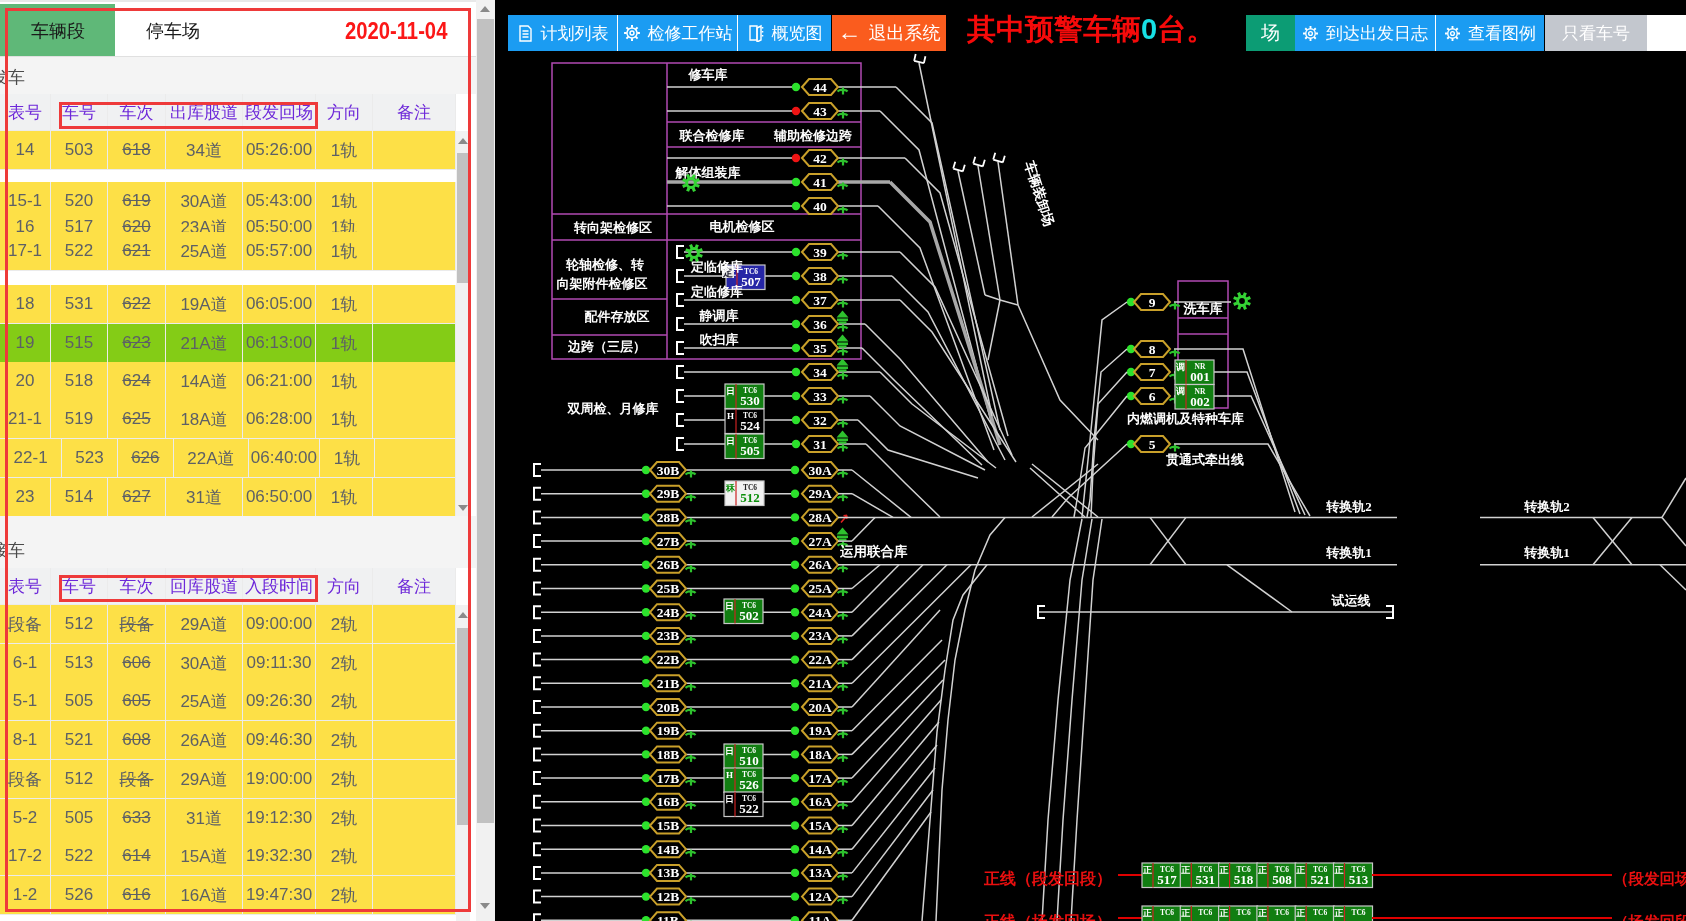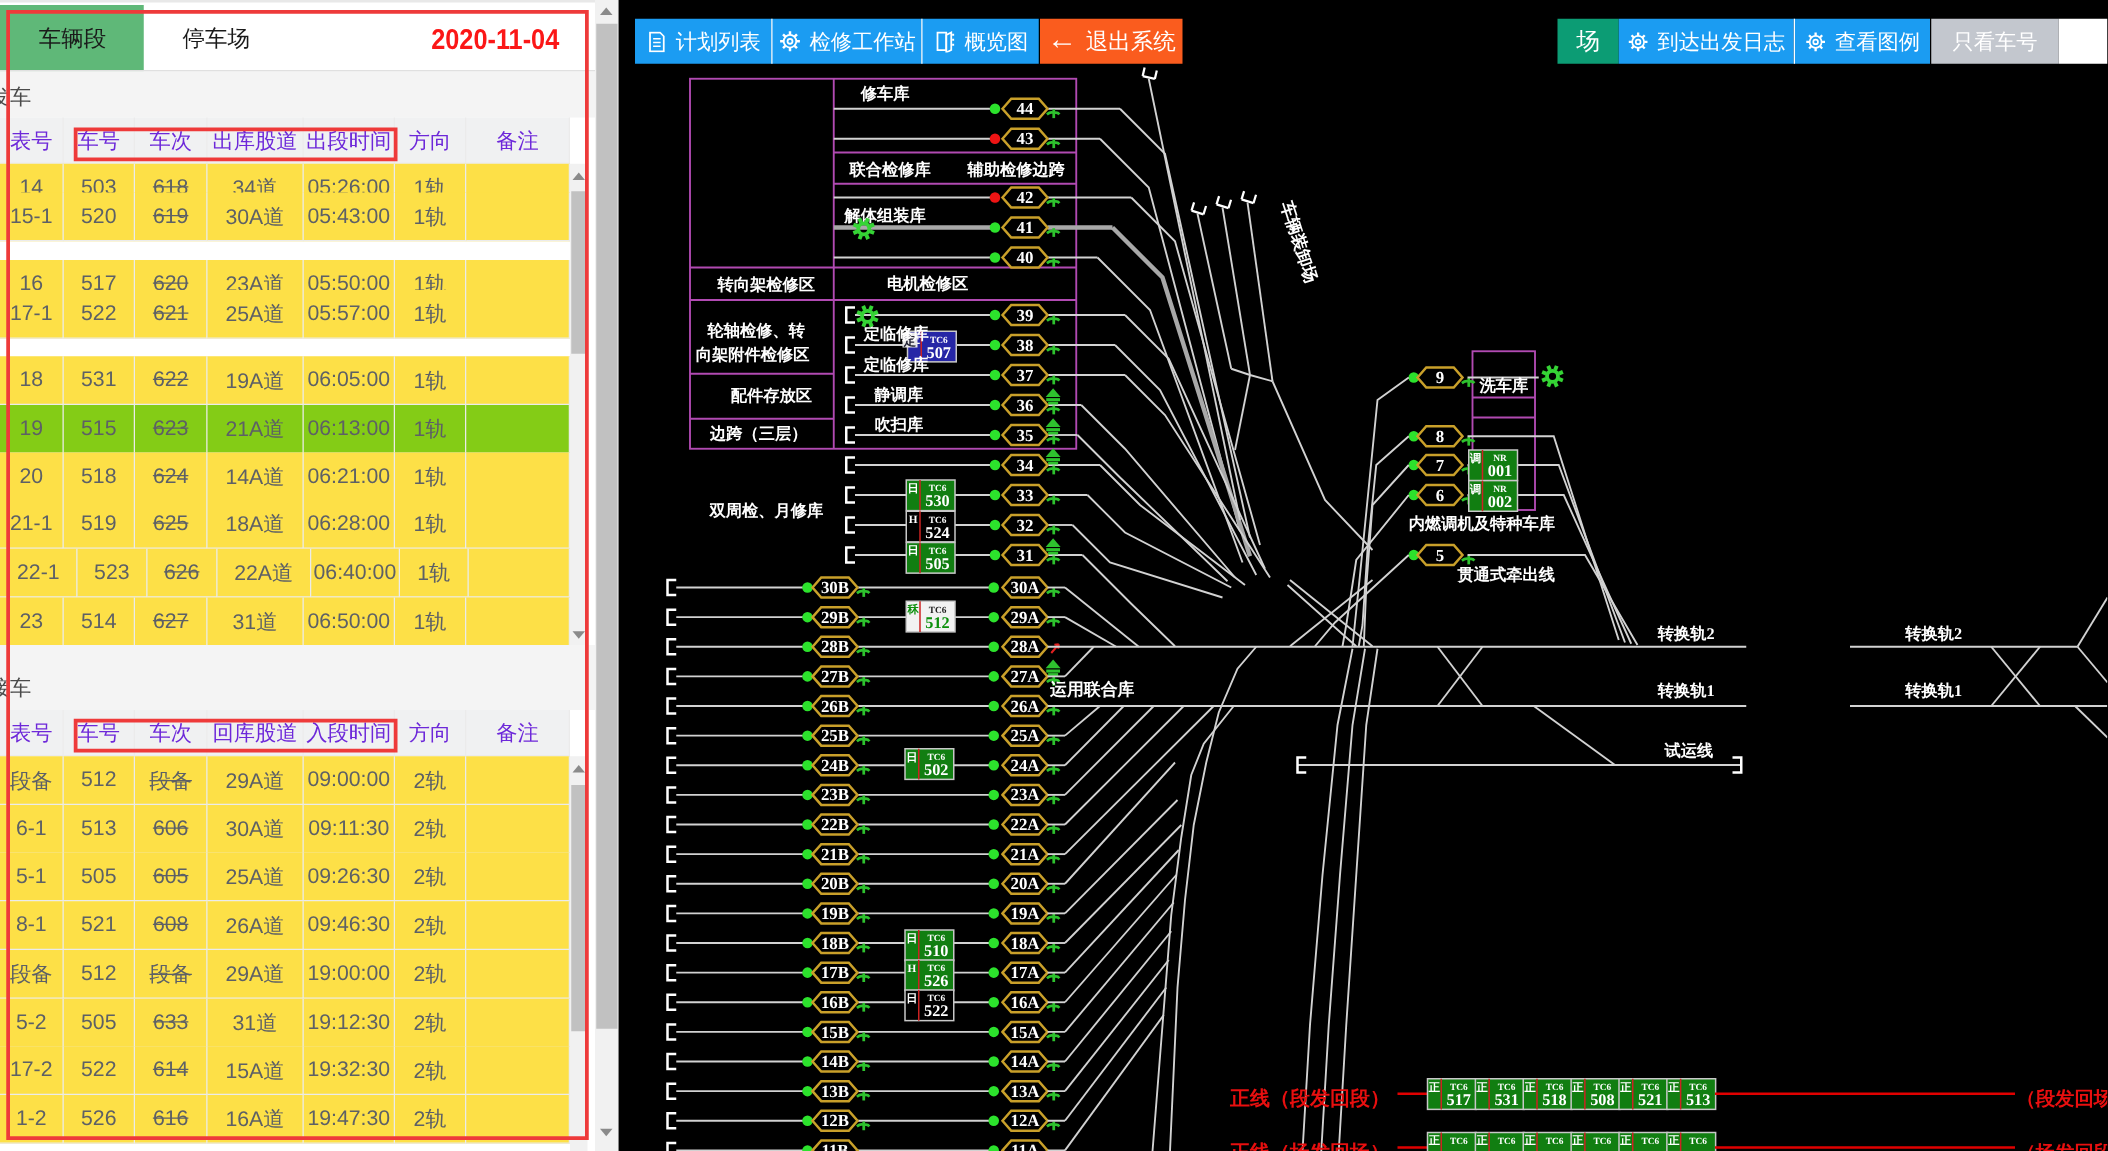--- a/index.html
+++ b/index.html
@@ -33,34 +33,34 @@
 <div class="tabt" style="left:146px;">停车场</div>
 <div style="position:absolute;top:18px;right:29px;font-size:23px;font-weight:bold;color:#fb1717;transform:scaleX(0.88);transform-origin:right;">2020-11-04</div>
 <div style="position:absolute;left:0;top:57px;width:476px;height:37px;background:#f4f4f4"></div>
 <div style="position:absolute;left:0;top:56px;width:476px;height:1px;background:#e0e0e0"></div>
 <div class="seclbl" style="top:66px;">发车</div>
 <div class="hdrrow" style="top:94px;">
         <div class="cell hc" style="width:51px;">表号</div>
         <div class="cell hc" style="width:57px;">车号</div>
         <div class="cell hc" style="width:58px;">车次</div>
         <div class="cell hc" style="width:77px;">出库股道</div>
-        <div class="cell hc" style="width:73px;">出段时间</div>
+        <div class="cell hc" style="width:73px;">段发回场</div>
         <div class="cell hc" style="width:57px;">方向</div>
         <div class="cell hc" style="width:83px;">备注</div>
       </div>
 <div class="trow" style="top:131px;">
         <div class="cell" style="width:51px;">14</div>
         <div class="cell" style="width:57px;">503</div>
         <div class="cell" style="width:58px;text-decoration:line-through;">618</div>
         <div class="cell" style="width:77px;">34道</div>
         <div class="cell" style="width:73px;">05:26:00</div>
         <div class="cell" style="width:57px;">1轨</div>
         <div class="cell" style="width:83px;"></div>
       </div>
-<div class="trow" style="top:154px;">
+<div class="trow" style="top:182px;">
         <div class="cell" style="width:51px;">15-1</div>
         <div class="cell" style="width:57px;">520</div>
         <div class="cell" style="width:58px;text-decoration:line-through;">619</div>
         <div class="cell" style="width:77px;">30A道</div>
         <div class="cell" style="width:73px;">05:43:00</div>
         <div class="cell" style="width:57px;">1轨</div>
         <div class="cell" style="width:83px;"></div>
       </div>
 <div class="trow" style="top:208px;text-align:right;">
         <div class="cell" style="width:51px;">16</div>
@@ -255,20 +255,21 @@
         <path d="M3 2h7v14H3z" fill="none" stroke="#fff" stroke-width="1.4"></path>
         <path d="M10 4l4-2v14l-4 2z" fill="none" stroke="#fff" stroke-width="1.4"></path>
         <path d="M15.5 3v2M15.5 7v2M15.5 11v2" stroke="#fff" stroke-width="1.6" stroke-dasharray="1.5,1.2"></path>
       </svg>
       <span>概览图</span>
     </div>
 <div class="btn" style="left:832px;width:114px;background:#fa5c1e;font-size:18px;">
       <span style="font-size:24px;margin-top:-3px;">←</span>
       <span>退出系统</span>
     </div>
+<div id="warn">其中预警车辆<b>0</b>台。</div>
 <div class="btn" style="left:1246px;width:49px;background:#0c9c74;font-size:19px;">场</div>
 <div class="btn blue" style="left:1295px;width:140px;">
       <svg width="17" height="17" viewBox="0 0 20 20">
         <g fill="none" stroke="#fff" stroke-width="1.6">
           <circle cx="10" cy="10" r="5.6"></circle>
           <circle cx="10" cy="10" r="2.2"></circle>
           <path d="M10 1.2v3M10 15.8v3M1.2 10h3M15.8 10h3M3.8 3.8l2.1 2.1M14.1 14.1l2.1 2.1M16.2 3.8l-2.1 2.1M5.9 14.1l-2.1 2.1" stroke-width="2.2"></path>
         </g>
       </svg>
       <span>到达出发日志</span>

